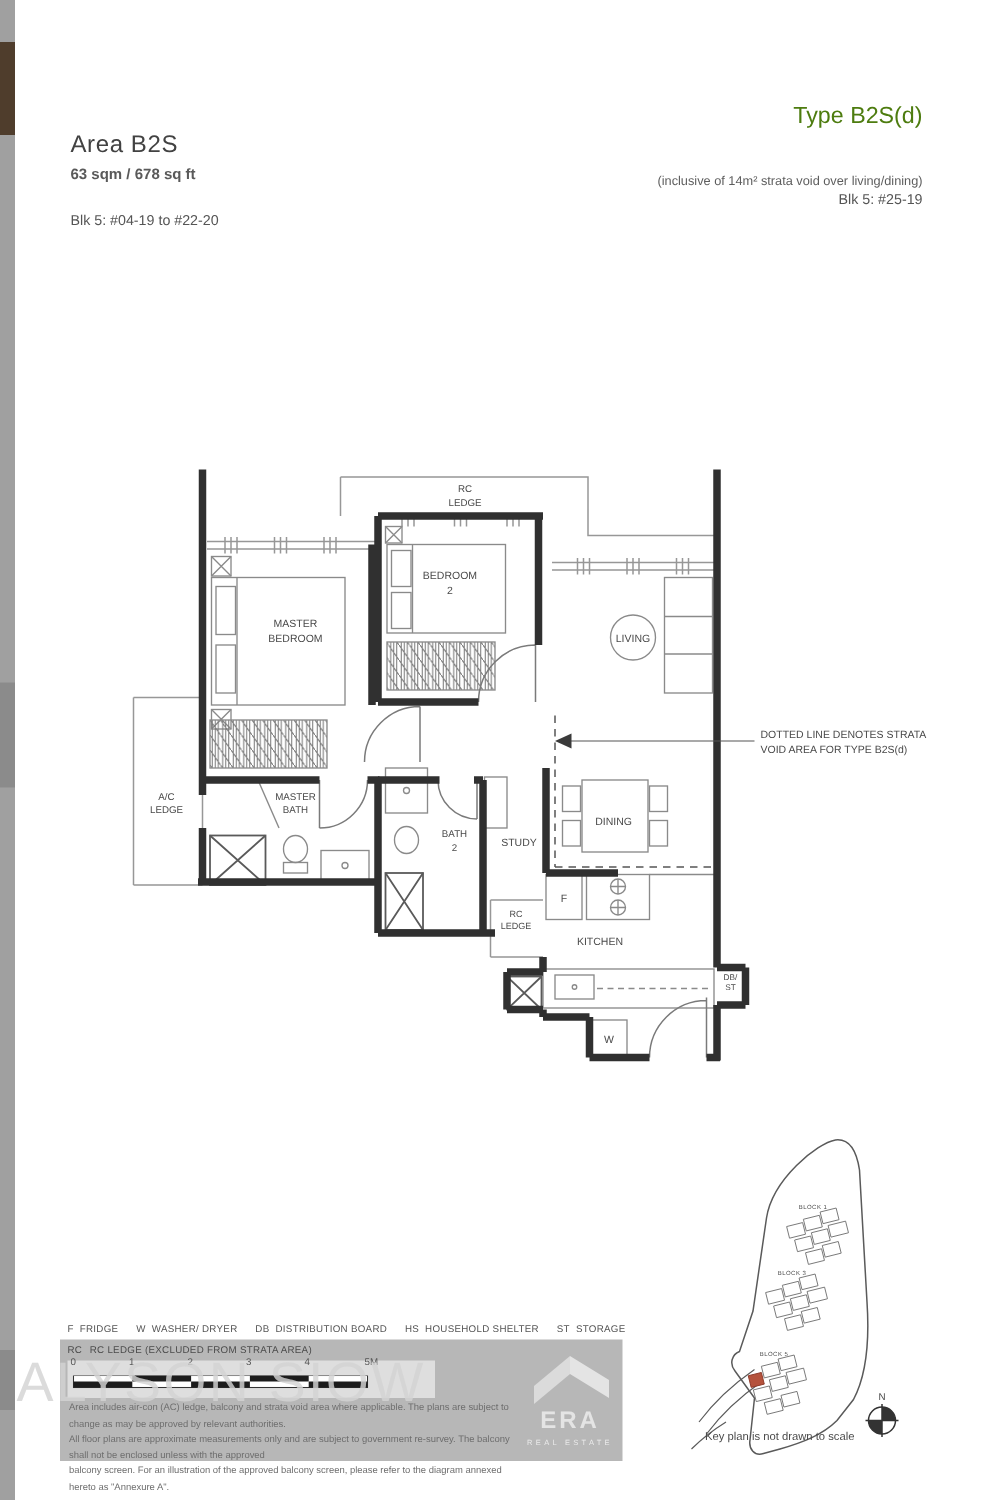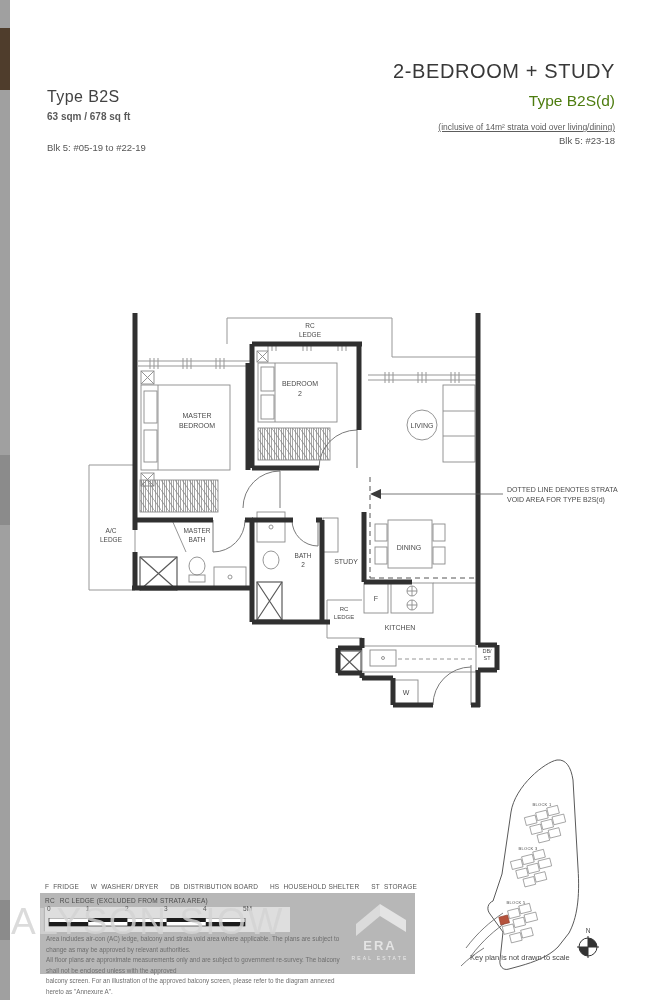--- a/index.html
+++ b/index.html
@@ -12,21 +12,21 @@
   #edge-strip .mark{position:absolute;left:0;width:10px;background:#8b8b8b;}
   
   #hdr-left{left:47px;top:88px;}
   #hdr-left .t{font-size:16px;color:#424242;letter-spacing:.4px;}
   #hdr-left .a{font-size:10px;color:#5a5a5a;margin-top:5px;font-weight:bold;}
   #hdr-left .b{font-size:9.5px;color:#555;margin-top:20px;}
   #hdr-right{right:43px;top:60px;text-align:right;}
   #hdr-right .title{font-size:20px;font-weight:500;color:#383838;letter-spacing:.6px;}
   #hdr-right .t{font-size:15.5px;color:#4d7c0f;margin-top:9px;}
   #hdr-right .a{font-size:12.5px;color:#5a5a5a;margin-top:3px;}
-  #hdr-right .n{font-size:8.5px;color:#5d5d5d;margin-top:12px;text-decoration:underline;}
+  #hdr-right .n{font-size:8.5px;color:#5d5d5d;margin-top:28px;}
   #hdr-right .b{font-size:9.5px;color:#555;margin-top:3px;}
   
   #fp{left:0;top:290px;}
   svg{font-family:"Liberation Sans","DejaVu Sans",sans-serif;}
   svg text{fill:#4a4a4a;}
   
   #legend-row1{left:45px;top:883px;width:372px;display:flex;justify-content:space-between;
                font-size:6.5px;color:#555;letter-spacing:.2px;}
   #legend-row1 .ab{margin-right:4px;}
   #gray-band{left:40px;top:893px;width:375px;height:81px;background:#b7b7b7;}
@@ -34,44 +34,43 @@
   #legend-row2{left:45px;top:897px;font-size:6.5px;color:#4c4c4c;letter-spacing:.2px;}
   #legend-row2 .ab{margin-right:5px;}
   #scalebar{left:47px;top:905px;}
   #scalebar .nums{position:relative;height:8px;font-size:6.5px;color:#555;}
   #scalebar .nums span{position:absolute;top:0;}
   
   #disclaimer{left:46px;top:934px;width:300px;font-size:6.3px;line-height:10.5px;color:#6e6e6e;}
   
   #agent-mark{left:11px;top:901px;font-size:37px;letter-spacing:1.5px;color:#d4d4d4;opacity:.82;white-space:nowrap;}
   #era-mark{left:344px;top:898px;width:72px;height:72px;text-align:center;}
-  #era-mark .era{font-size:13px;font-weight:bold;letter-spacing:2px;color:rgba(255,255,255,.62);margin-top:-4px;}
+  #era-mark .era{font-size:16px;font-weight:bold;letter-spacing:2px;color:rgba(255,255,255,.62);margin-top:-4px;}
   #era-mark .sub{font-size:5px;letter-spacing:2.2px;color:rgba(255,255,255,.72);margin-top:2px;}
   
   #keyplan{left:460px;top:750px;}
 </style>
 </head>
 <body>
 
 <div class="abs" id="edge-strip">
   <div class="brown"></div>
   <div class="mark" style="top:455px;height:70px;"></div>
   <div class="mark" style="top:900px;height:40px;"></div>
 </div>
 
 <div class="abs" id="hdr-left">
-  <div class="t">Type B2S</div>
+  <div class="t">Area B2S</div>
   <div class="a">63 sqm / 678 sq ft</div>
-  <div class="b">Blk 5: #05-19 to #22-19</div>
+  <div class="b">Blk 5: #04-19 to #22-20</div>
 </div>
 <div class="abs" id="hdr-right">
-  <div class="title">2-BEDROOM + STUDY</div>
   <div class="t">Type B2S(d)</div>
   <div class="n">(inclusive of 14m² strata void over living/dining)</div>
-  <div class="b">Blk 5: #23-18</div>
+  <div class="b">Blk 5: #25-19</div>
 </div>
 
 <svg class="abs" id="fp" width="658" height="445" viewBox="0 0 658 445">
   <defs>
     <pattern id="wd" width="7" height="10" patternUnits="userSpaceOnUse">
       <path d="M1.5,0 V10 M3.5,0 V10 M5.5,0 V10 M0,0 L7,10" stroke="#7c7c7c" stroke-width="0.7" fill="none"></path>
     </pattern>
   </defs>
 
   <g stroke="#979797" stroke-width="1" fill="none">

